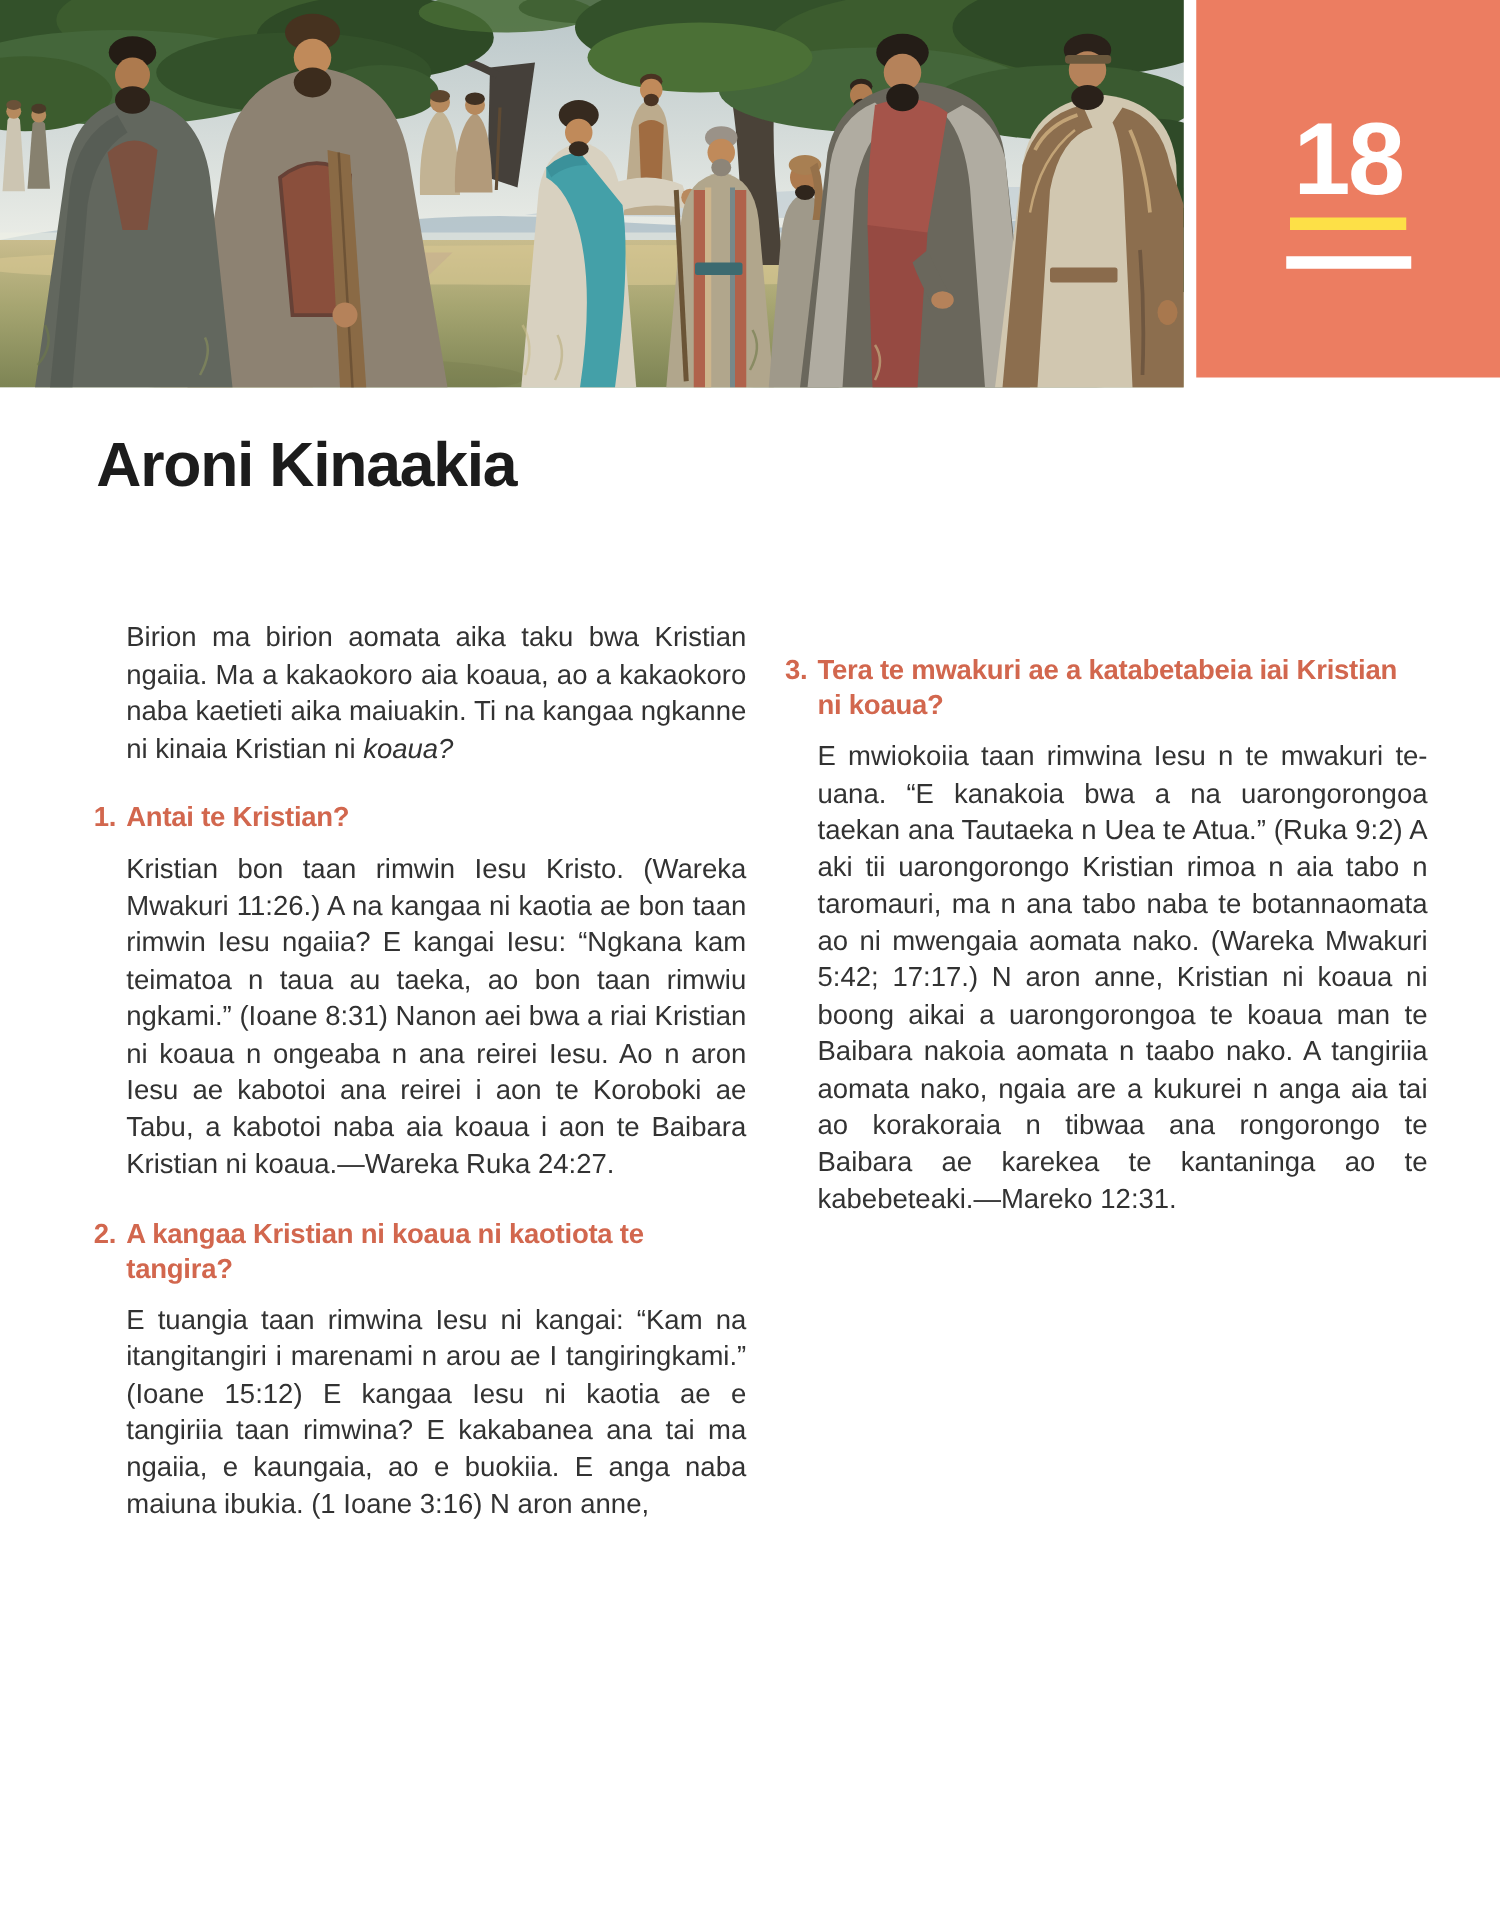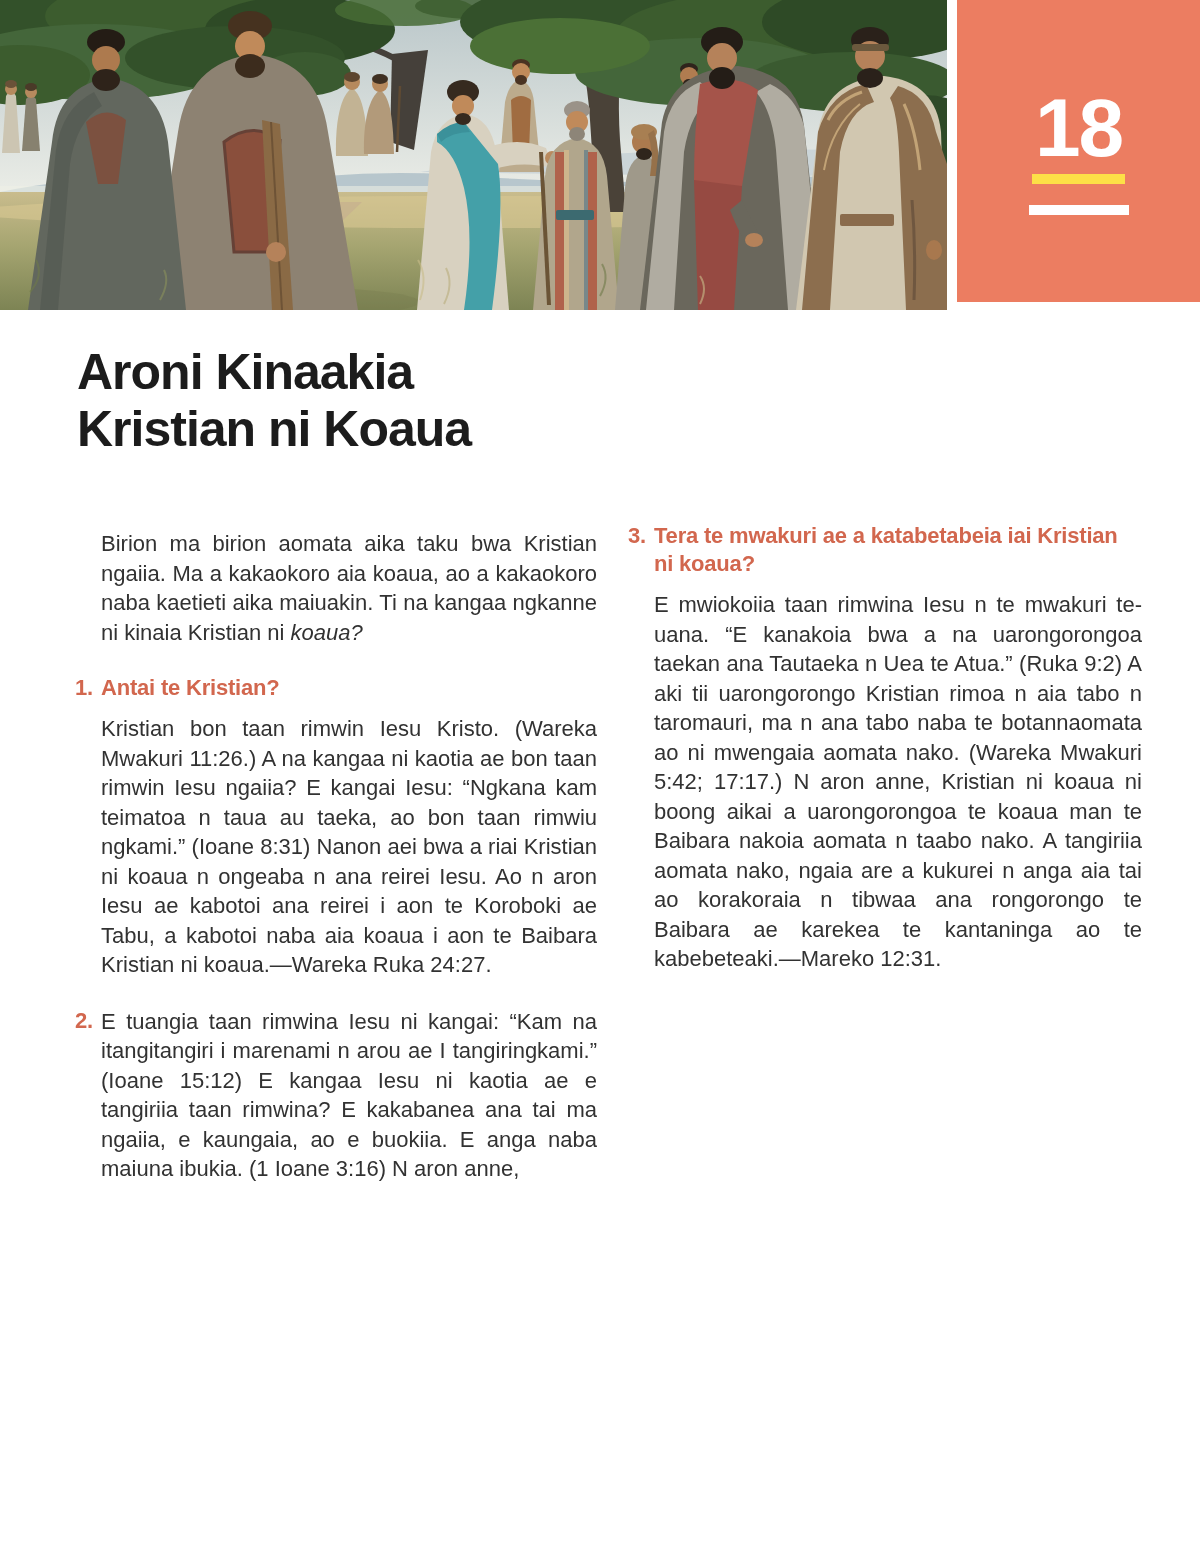--- a/index.html
+++ b/index.html
@@ -25,21 +25,21 @@
   }
   .lesson-underline { width:100px; height:10px; background:#fff; margin-top:21px; }
   
   h1.page-title {
     position:absolute; left:75px; top:342px; margin:2px;
     font-size:50px; line-height:57px; font-weight:bold; letter-spacing:-1px;
     color:var(--title-text,#1c1c1c);
   }
   
   .col { position:absolute; top:495px; }
-  .col-left  { left:75px;  width:522px;margin-top:34px; }
+  .col-left  { left:75px;  width:522px; }
   .col-right { left:628px; width:514px; }
   .col p.body {
     margin:12px 0 0 26px; text-align:justify;
     font-size:22px; line-height:29.5px; color:var(--body-text,#323232);
   }
   .col-left  p.body { width:496px; }
   .col-right p.body { width:488px; }
   .col p.body.first { margin-top:0; }
   .col h2.q {
     position:relative; margin:27px 0 0 0; padding-left:26px;
@@ -230,34 +230,34 @@
     </svg>
   </div>
 
   <div class="lesson-badge">
     <div class="lesson-number">18</div>
     <div class="lesson-underline"></div>
   </div>
 
   <h1 class="page-title">
     <span>Aroni Kinaakia</span><br>
-    <span>Kristian ni Koaua</span>
   </h1>
 
   <div class="col col-left">
     <p class="body first"><span>Birion ma birion aomata aika taku bwa Kristian ngaiia. Ma a kakao­koro aia koaua, ao a kakao­koro naba kaetieti aika maiuakin. Ti na kangaa ngkanne ni kinaia Kristian ni </span><span class="i">koaua?</span></p>
 
     <h2 class="q">
       <span class="qnum">1.</span>
       <span>Antai te Kristian?</span>
     </h2>
     <p class="body"><span>Kristian bon taan rimwin Iesu Kristo. (Ware­ka Mwakuri 11:26.) A na kangaa ni kaotia ae bon taan rimwin Iesu ngaiia? E kangai Iesu: </span><span class="b">“Ngkana kam teimatoa n taua au taeka, ao bon taan rimwiu ngkami.”</span><span> (Ioane 8:31) Nanon aei bwa a riai Kristian ni koaua n ongeaba n ana reirei Iesu. Ao n aron Iesu ae kabotoi ana reirei i aon te Koroboki ae Tabu, a kabotoi naba aia koaua i aon te Baibara Kristian ni koaua.—Wareka Ruka 24:27.</span></p>
 
     <h2 class="q">
       <span class="qnum">2.</span>
+      <span>A kangaa Kristian ni koaua ni kaotiota te tangira?</span>
     </h2>
     <p class="body"><span>E tuangia taan rimwina Iesu ni kangai: </span><span class="b">“Kam na itangitangiri i marenami n arou ae I tangiri­ngkami.”</span><span> (Ioane 15:12) E kangaa Iesu ni kaotia ae e tangiriia taan rimwina? E kakabanea ana tai ma ngaiia, e kaungaia, ao e buokiia. E anga naba maiuna ibukia. (1 Ioane 3:16) N aron anne,</span></p>
   </div>
 
   <div class="col col-right">
 
     <h2 class="q">
       <span class="qnum">3.</span>
       <span>Tera te mwakuri ae a katabetabeia iai Kristian ni koaua?</span>
     </h2>

